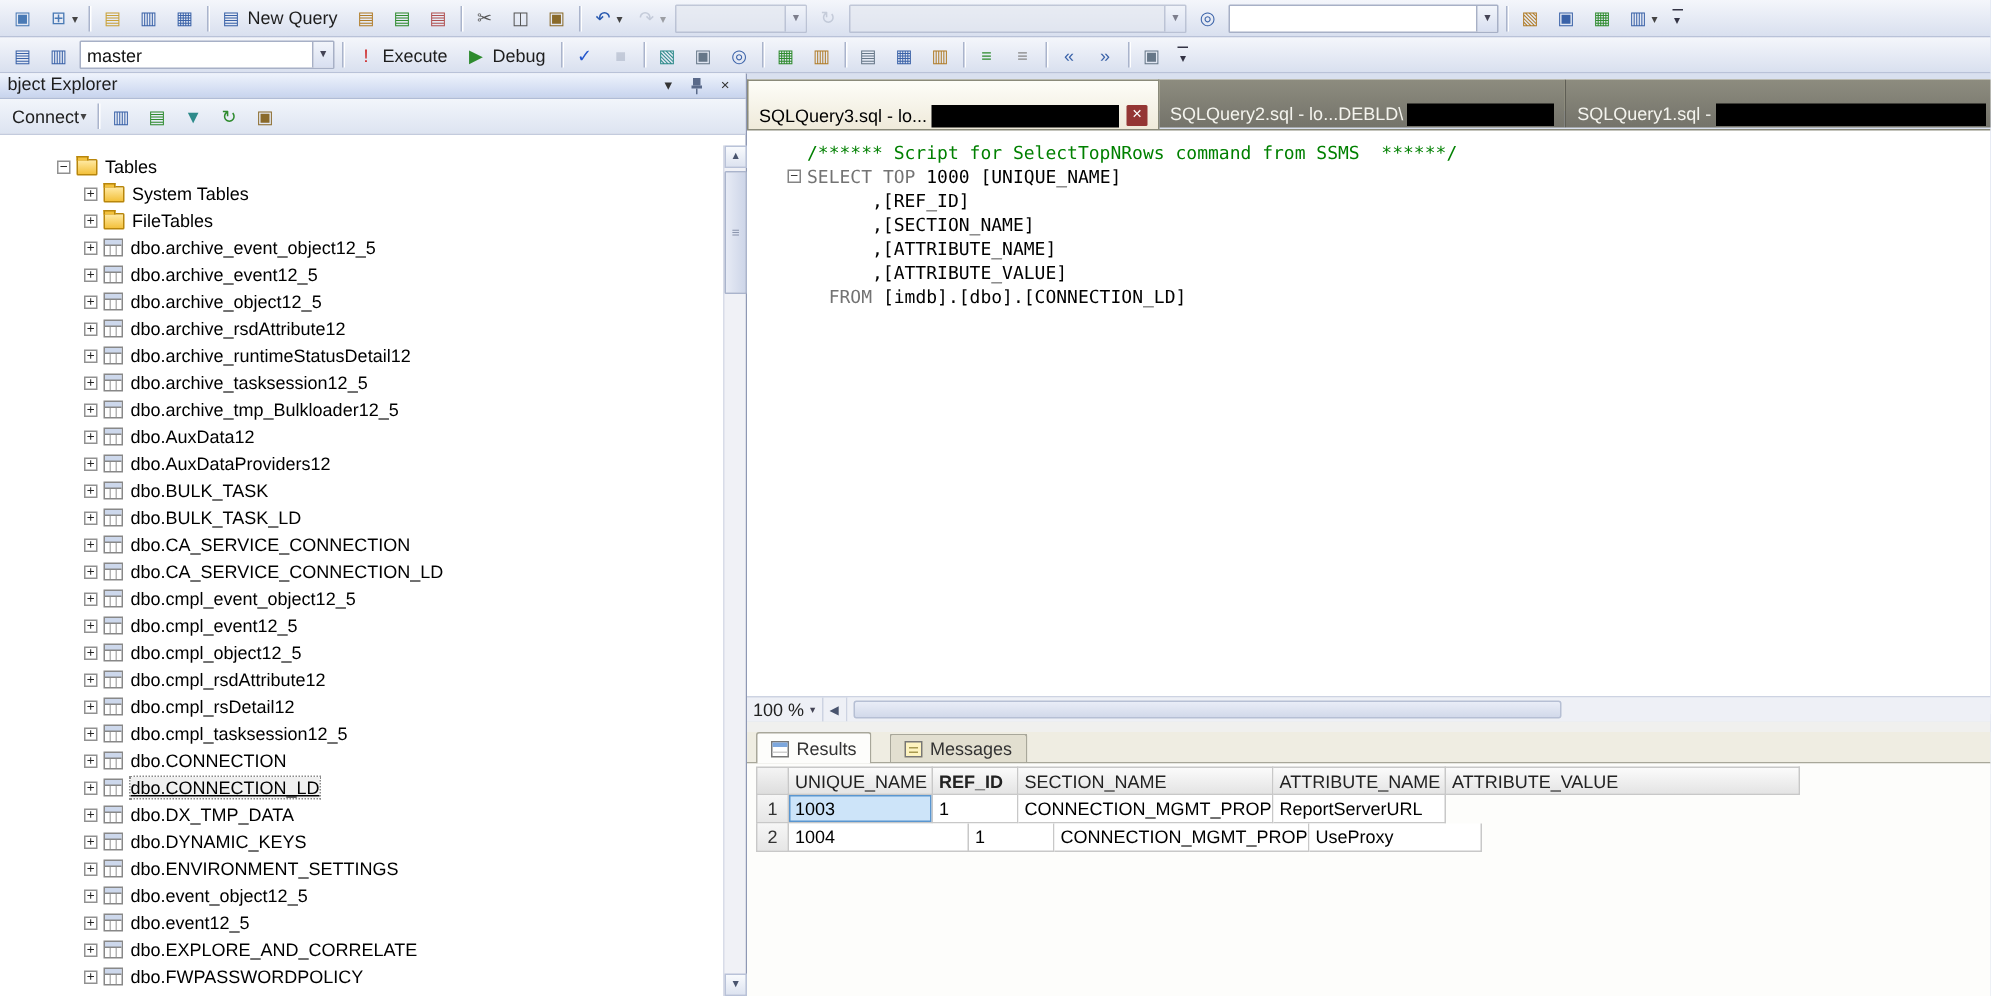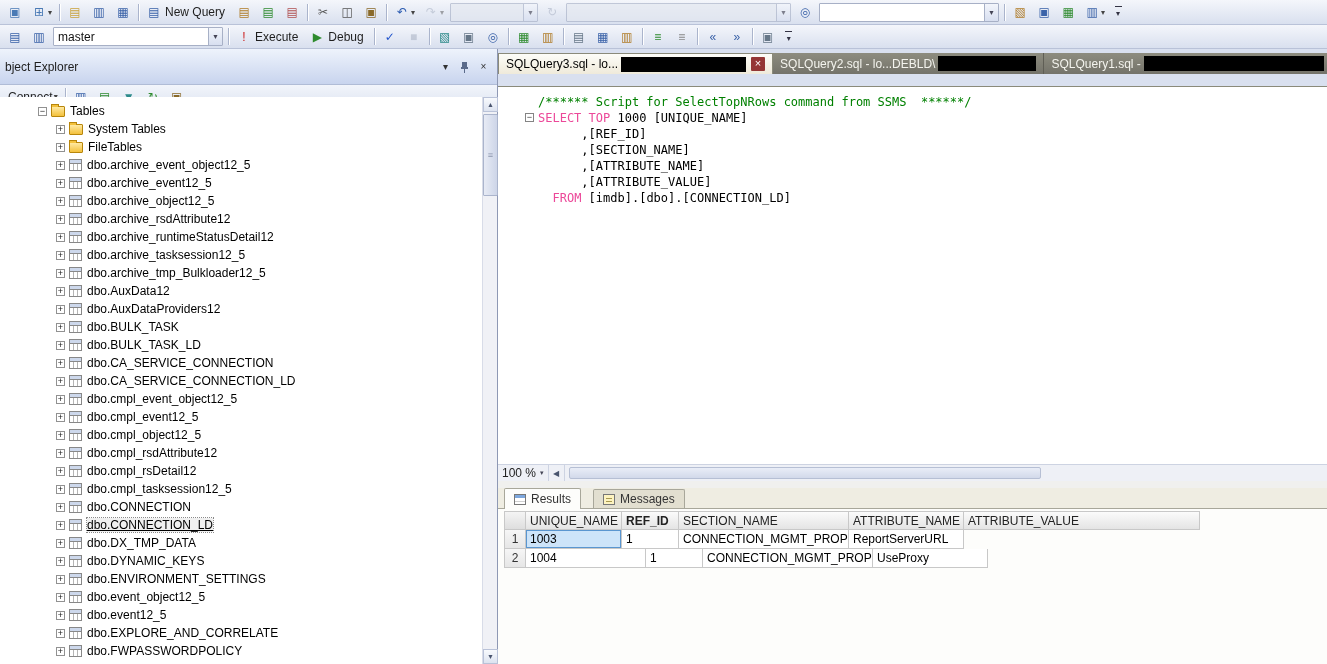--- a/index.html
+++ b/index.html
@@ -22,21 +22,21 @@
   .combo.white{background:#fff}
   .combo.disabled{background:#e4e8f0;opacity:.65}
   .combo-val{padding:0 4px;white-space:nowrap;overflow:hidden;color:#111}
   .combo-arrow{width:14px;align-self:stretch;display:flex;align-items:center;justify-content:center;font-size:7px;color:#445;
     background:linear-gradient(#f2f5fb,#d8dff0);border-left:1px solid #a7b0c6}
   .toverflow{display:flex;flex-direction:column;align-items:center;justify-content:center;width:14px;height:20px;margin-left:2px;font-size:8px;color:#334}
   .ovbar{width:7px;height:1px;background:#334;margin-bottom:2px}
 
   
   #oe{position:absolute;top:49px;left:0;width:498px;bottom:0;background:#fff;border-right:1px solid #8e98b4}
-  #oe-header{height:36px;display:flex;align-items:center;padding:0 5px;color:#1e1e1e;
+  #oe-header{height:17px;display:flex;align-items:flex-start;padding:0 5px;color:#1e1e1e;
     background:linear-gradient(#eef3fc,#c8d4ee);border-bottom:1px solid #b0bcd6}
   #oe-title{flex:1;white-space:nowrap;overflow:hidden}
   .oeh-btn{width:17px;height:16px;display:flex;align-items:center;justify-content:center;margin-left:2px;color:#333;font-size:10px}
   #oe-toolbar{height:24px;display:flex;align-items:center;padding:0 4px;
     background:linear-gradient(#f2f5fb,#dde4f1);border-bottom:1px solid #c3cbdd}
   #connect-btn{display:inline-flex;align-items:center;height:20px;padding:0 4px;color:#1e1e1e}
   #oe-tree{position:absolute;top:48px;left:0;right:15px;bottom:0;overflow:hidden;background:#fff;padding-top:5px}
   .trow{display:flex;align-items:center;height:18px;white-space:nowrap}
   .exp{flex:0 0 9px;width:9px;height:9px;border:1px solid #919191;background:#fff;font-size:9px;line-height:7px;text-align:center;color:#222;margin-right:4px}
   .tlab{margin-left:5px;color:#000}
@@ -49,30 +49,30 @@
   #oe-scroll{position:absolute;top:48px;right:0;width:15px;bottom:0;background:#f0f1f6;border-left:1px solid #d8dce8}
   .sb-btn{position:absolute;left:0;width:15px;height:15px;display:flex;align-items:center;justify-content:center;font-size:7px;color:#49546e;
     background:linear-gradient(#f8fafd,#dde3f0);border:1px solid #b9c2d8}
   #sb-up{top:0}#sb-down{bottom:0}
   #sb-thumb{position:absolute;left:0;top:17px;width:15px;height:82px;display:flex;align-items:center;justify-content:center;font-size:9px;color:#8b95ad;
     background:linear-gradient(90deg,#e7ebf5,#cdd5e8);border:1px solid #aab4cc;border-radius:1px}
 
   
   #right{position:absolute;top:49px;left:498px;right:0;bottom:0;background:#d9e0ef}
   #tabstrip{position:absolute;top:4px;left:0;right:0;height:21px;background:#faf6da;display:flex;align-items:stretch}
-  .dtab{display:inline-flex;align-items:center;padding:0 7px;color:#f4f4ee;white-space:nowrap;
+  .dtab{display:inline-flex;padding:16px 7px;color:#f4f4ee;white-space:nowrap;
     background:linear-gradient(#8d8c7f,#74736a);border-right:1px solid #5f5e55}
   .dtab.active{background:linear-gradient(#fdfdf8,#efeada);color:#000;border:1px solid #8a8a7a;border-bottom:none}
   .redact{display:inline-block;height:15px;background:#000;margin-left:3px;vertical-align:middle}
   .tclose{width:14px;height:14px;margin-left:5px;background:#943634;color:#fff;font-size:11px;line-height:13px;text-align:center;border-radius:1px}
   #editor{position:absolute;top:37px;left:0;right:0;height:390px;background:#fff;border-top:1px solid #8a8a7a;overflow:hidden}
   #code{padding:7px 0 0 40px;font-family:"DejaVu Sans Mono","Liberation Mono",monospace;font-size:12px;line-height:16px;white-space:pre}
   .cline{position:relative}
   .fold{position:absolute;left:-13px;top:3px;width:9px;height:9px;border:1px solid #848484;background:#fff;font-size:9px;line-height:7px;text-align:center;color:#333;font-family:"Liberation Sans",sans-serif}
-  .tok-kw{color:#ec4899}.tok-cmt{color:#008000}.tok-p{color:#000}
+  .tok-kw{color:#737373}.tok-cmt{color:#008000}.tok-p{color:#000}
   #editor-status{position:absolute;top:415px;left:0;right:0;height:17px;display:flex;align-items:center;background:#eef0f6;border-top:1px solid #cdd3e2}
   #zoom-combo{display:flex;align-items:center;height:17px;padding:0 4px;border-right:1px solid #cdd3e2;color:#222}
   #zoom-combo .zarrow{font-size:7px;margin-left:4px;color:#445}
   #hscroll-left{width:16px;height:16px;display:flex;align-items:center;justify-content:center;font-size:8px;color:#49546e;border-right:1px solid #cdd3e2}
   #hscroll-track{flex:1;height:16px;background:#eef0f6;position:relative}
   #hscroll-thumb{position:absolute;left:4px;top:2px;height:12px;width:62%;background:linear-gradient(#e9edf7,#d2d9ea);border:1px solid #b6bfd4;border-radius:2px}
   #splitter{position:absolute;top:432px;left:0;right:0;height:7px;background:#f0f0ee}
 
   
   #results{position:absolute;top:439px;left:0;right:0;bottom:0;background:#fdfdfb}

